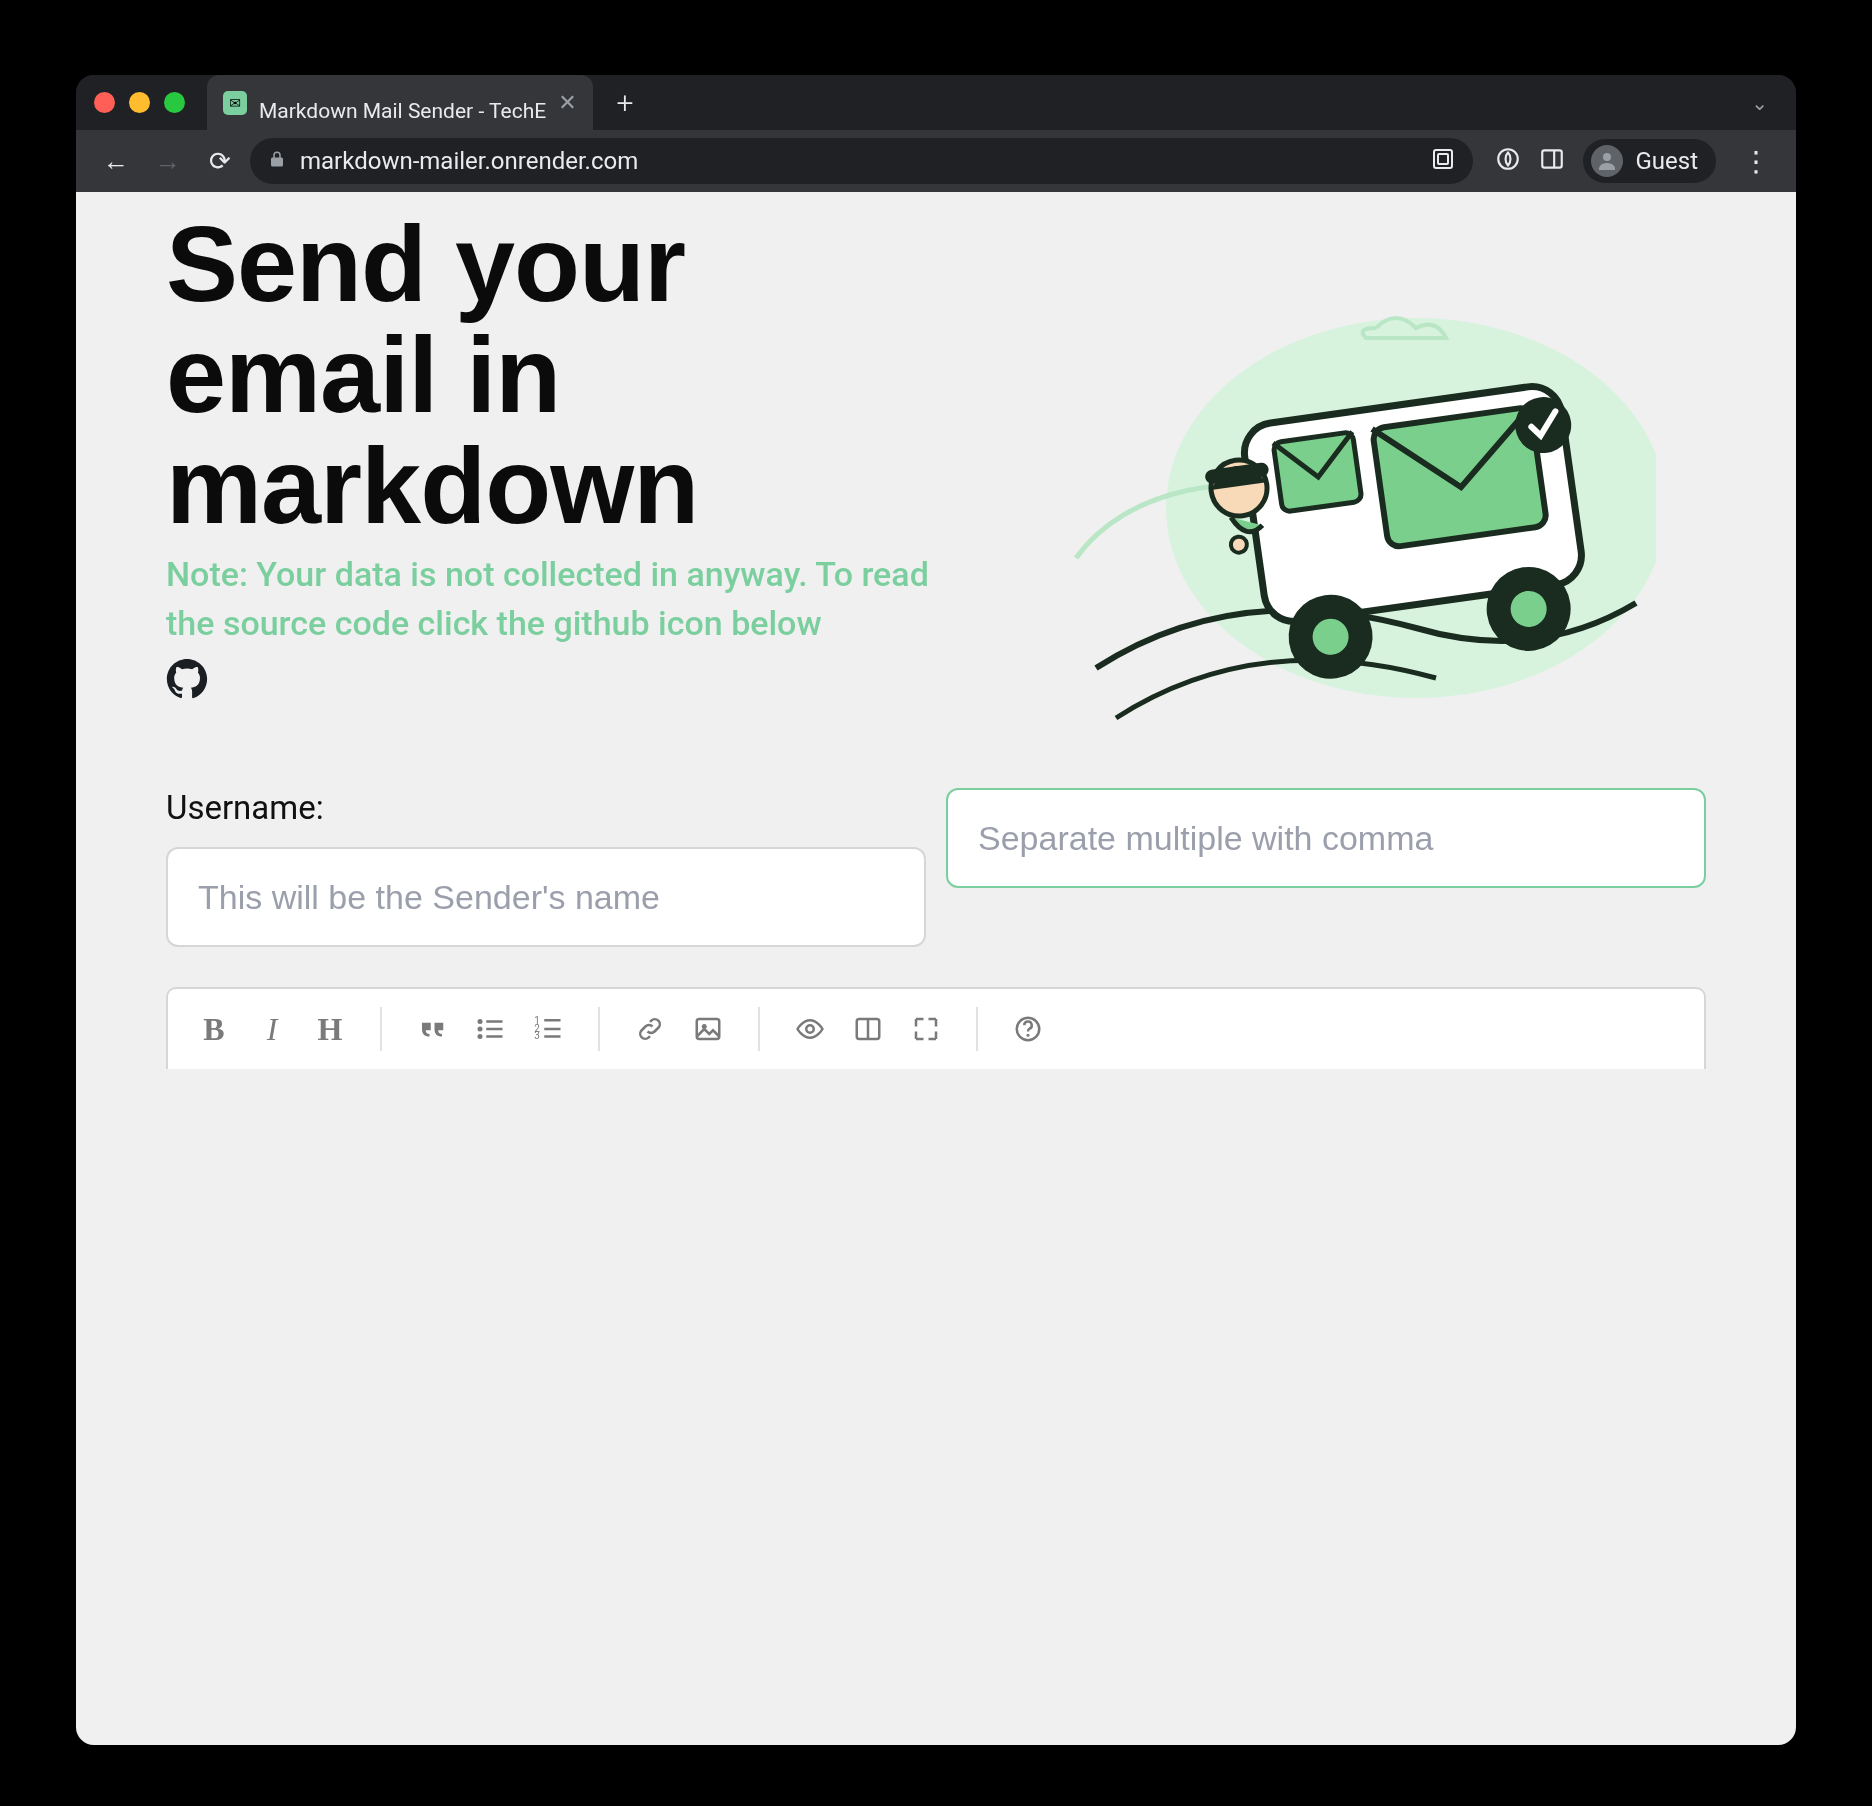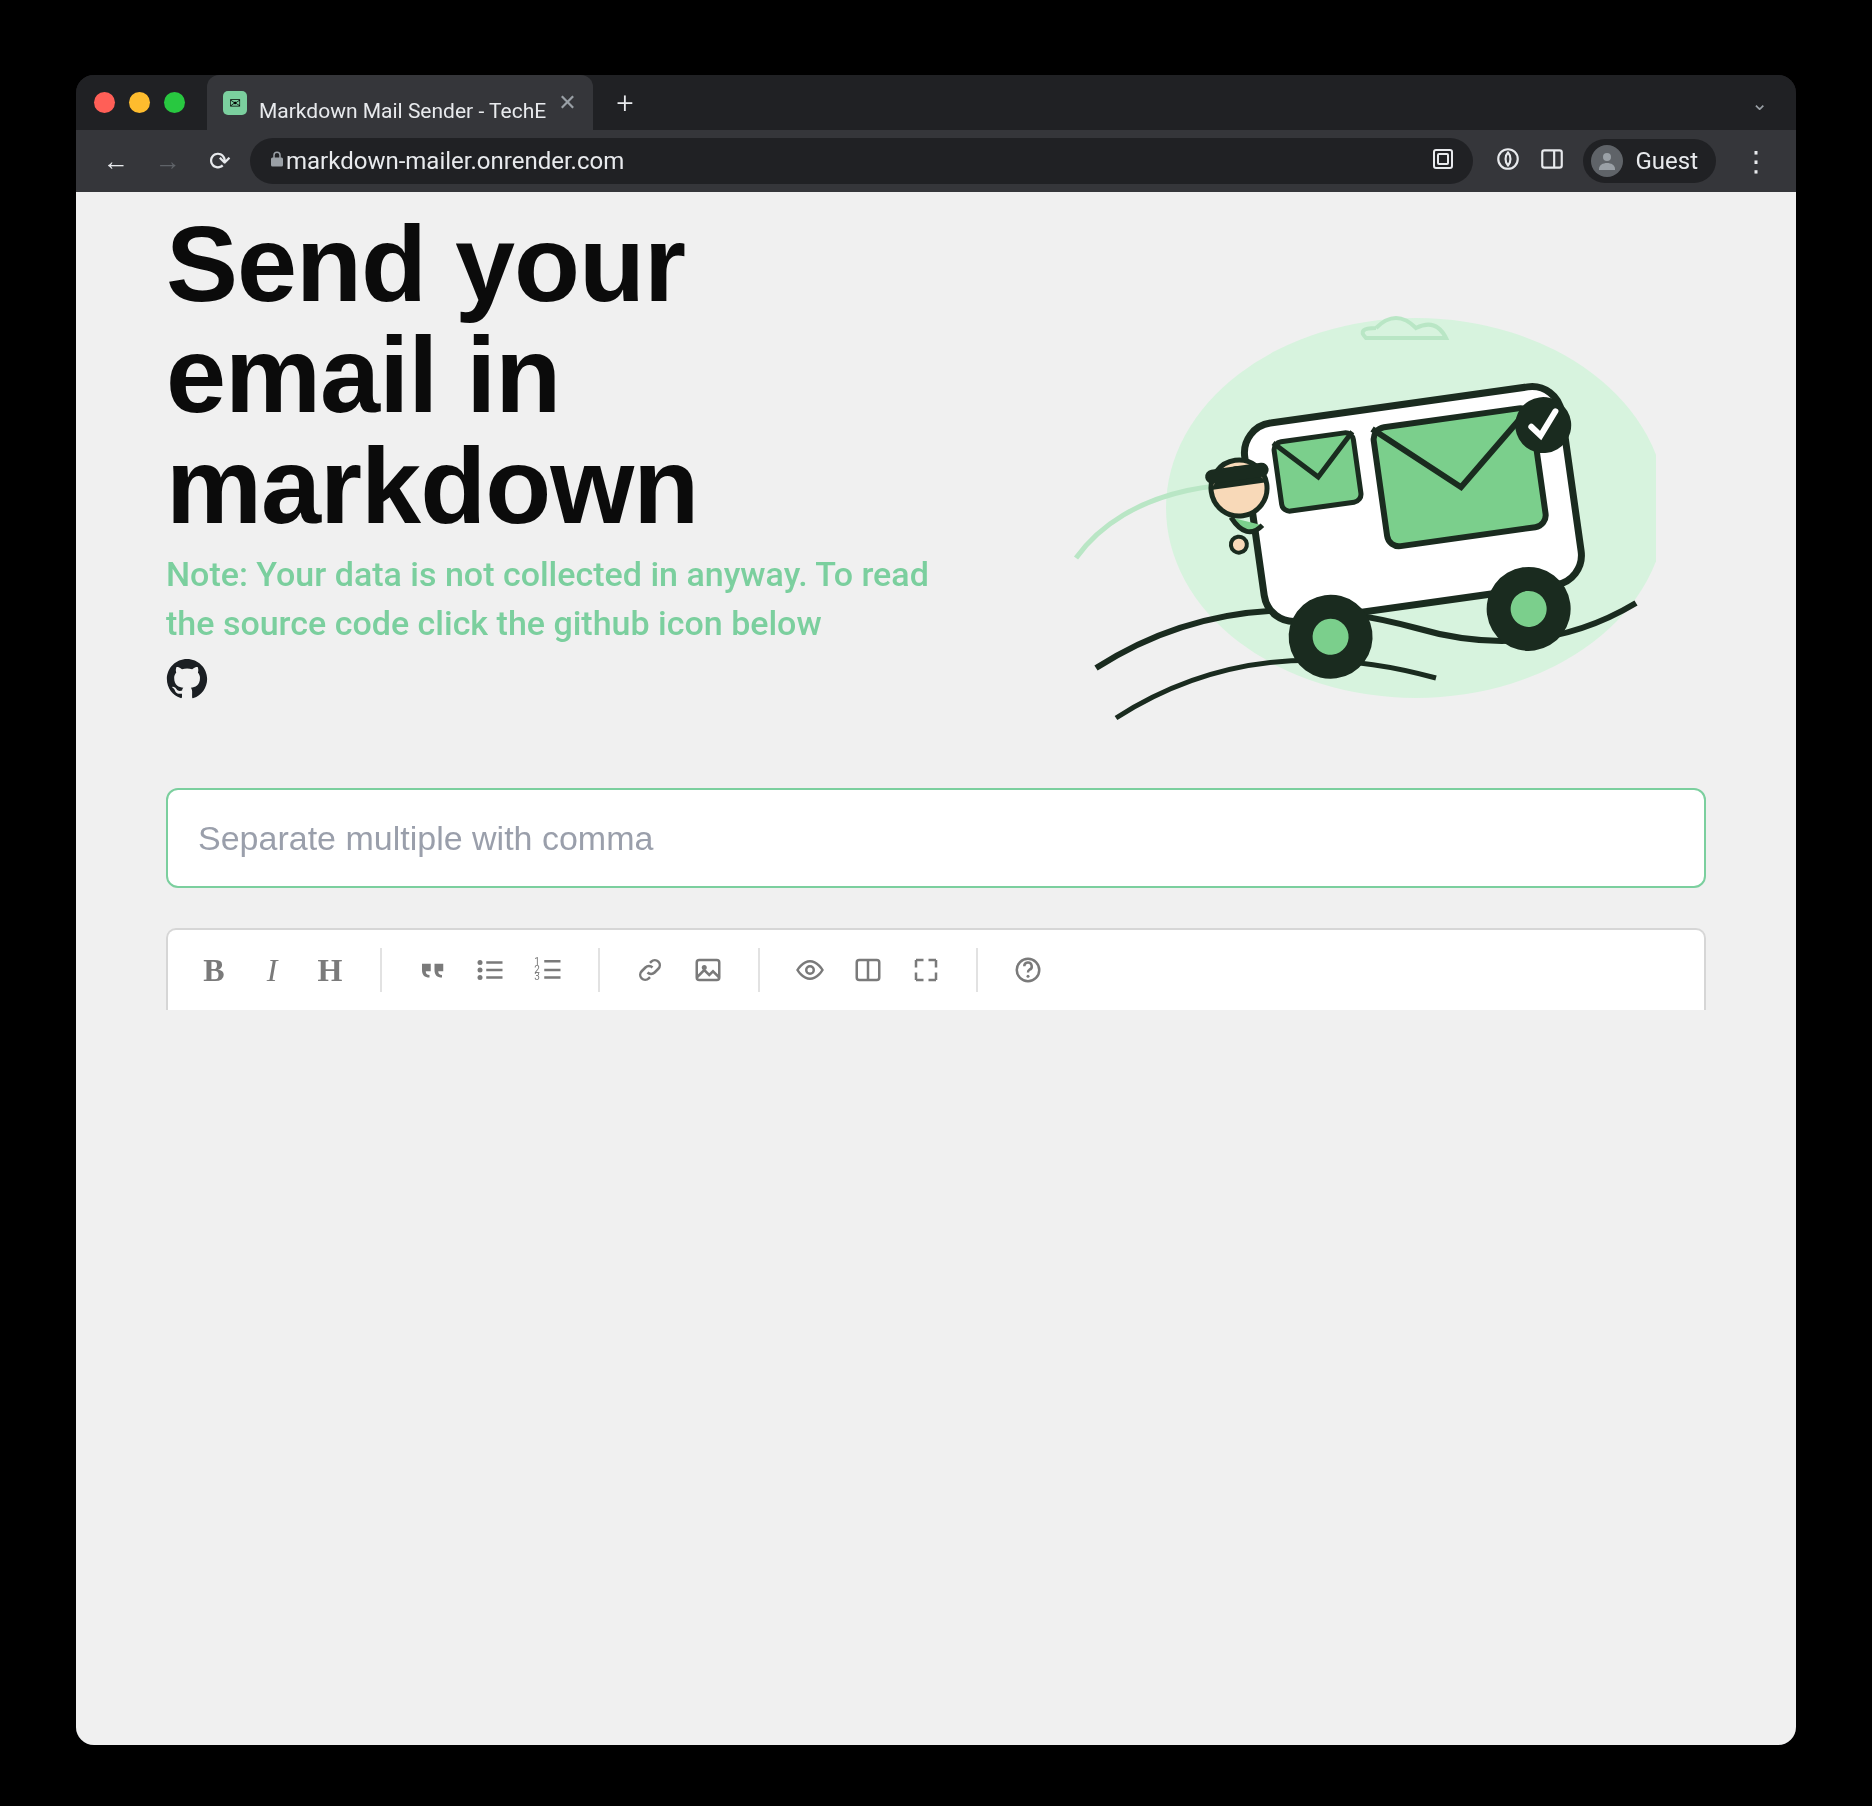--- a/index.html
+++ b/index.html
@@ -14,21 +14,21 @@
     .tab { height: 55px; background: #35363a; border-radius: 12px 12px 0 0; display: flex; align-items: center; padding: 0 16px; gap: 12px; max-width: 410px; }
     .tab-favicon { width: 24px; height: 24px; background: #7bcf9e; border-radius: 5px; display: flex; align-items: center; justify-content: center; font-size: 14px; }
     .tab-title { color: #e8eaed; font-size: 21px; white-space: nowrap; overflow: hidden; text-overflow: ellipsis; flex: 1; margin-top: 16px; }
     .tab-close { color: #9aa0a6; font-size: 22px; cursor: pointer; }
     .new-tab-btn { color: #e8eaed; font-size: 30px; font-weight: 300; margin-left: 24px; cursor: pointer; }
     .title-spacer { flex: 1; }
     .dropdown-caret { color: #9aa0a6; font-size: 20px; margin-right: 10px; }
     .addr-bar-row { height: 62px; display: flex; align-items: center; padding: 0 18px; gap: 8px; background: #35363a; }
     .nav-btn { width: 44px; height: 44px; border-radius: 50%; display: flex; align-items: center; justify-content: center; color: #e8eaed; font-size: 26px; cursor: pointer; }
     .nav-btn.disabled { color: #5f6368; }
-    .addr-bar { flex: 1; height: 46px; background: #202124; border-radius: 23px; display: flex; align-items: center; padding: 0 18px; }
+    .addr-bar { flex: 1; height: 46px; background: #202124; border-radius: 23px; display: flex; align-items: center; padding: 0 18px; gap: 14px; }
     .lock-icon { color: #9aa0a6; font-size: 18px; }
     .url { color: #e8eaed; font-size: 24px; flex: 1; }
     .addr-icon { color: #e8eaed; font-size: 22px; cursor: pointer; }
     .right-icons { display: flex; align-items: center; gap: 18px; margin-left: 14px; text-align: center; }
     .guest-chip { display: flex; align-items: center; gap: 12px; background: #202124; border-radius: 23px; padding: 6px 18px 6px 8px; }
     .avatar-circle { width: 32px; height: 32px; border-radius: 50%; background: #5f6368; display: flex; align-items: center; justify-content: center; }
     .guest-label { color: #e8eaed; font-size: 24px; }
     .kebab { color: #e8eaed; font-size: 28px; cursor: pointer; padding: 0 8px; }
     .content { flex: 1; background: #f0f0f0; overflow: auto; }
     .content-inner { padding: 16px 90px 0 90px; }
@@ -161,20 +161,24 @@
             </g>
 
             <path d="M340 60 q20 -20 40 0 q20 -10 30 10 h-80 q-10 -10 10 -10" fill="none" stroke="#b9e6c5" stroke-width="4"></path>
           </svg>
         </div>
       </div>
 
       <div class="form">
         <div class="form-row">
           <div class="form-col">
+            <label class="form-label">Username:</label>
+            <input class="input" placeholder="This will be the Sender's name" style="">
+          </div>
+          <div class="form-col">
             <input class="input focused" placeholder="Separate multiple with comma" style="">
           </div>
         </div>
 
         <div class="editor-toolbar">
           <div class="tb-group">
             <span class="tb-btn bold">B</span>
             <span class="tb-btn italic">I</span>
             <span class="tb-btn heading">H</span>
           </div>

